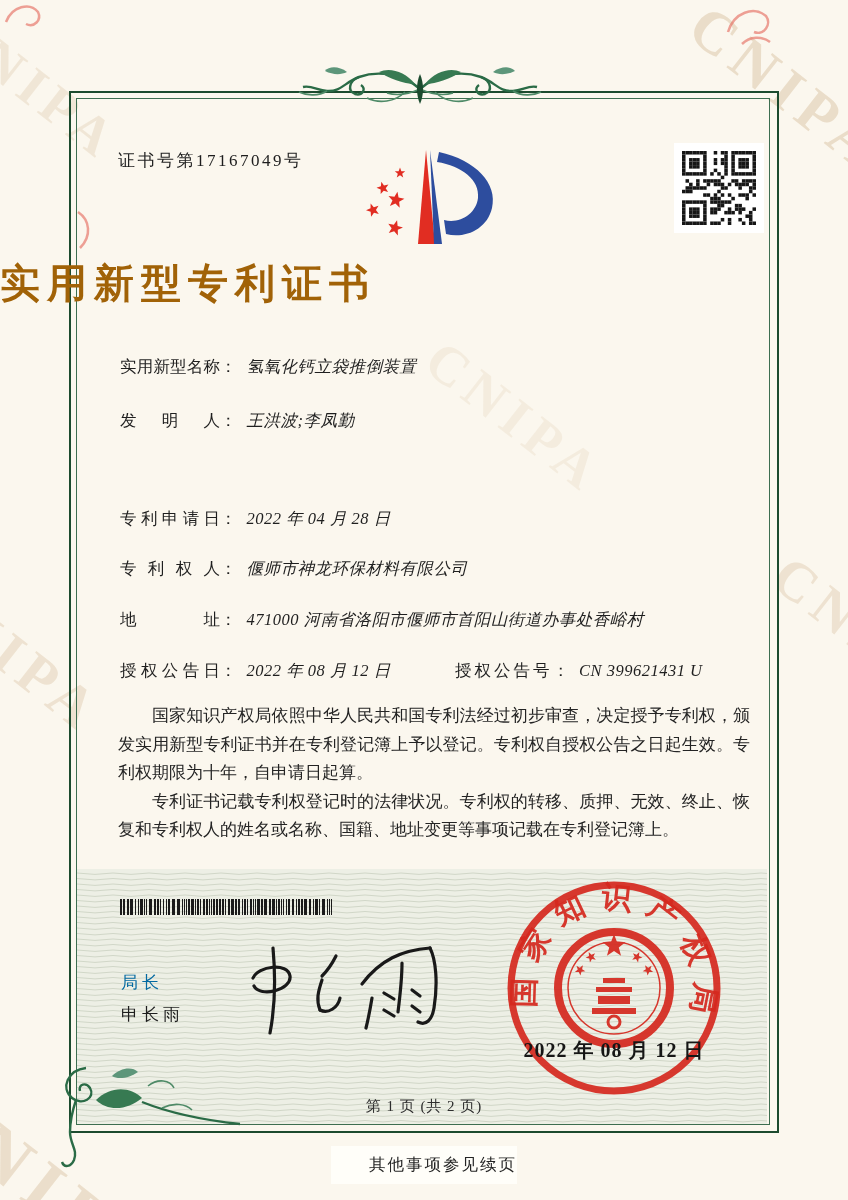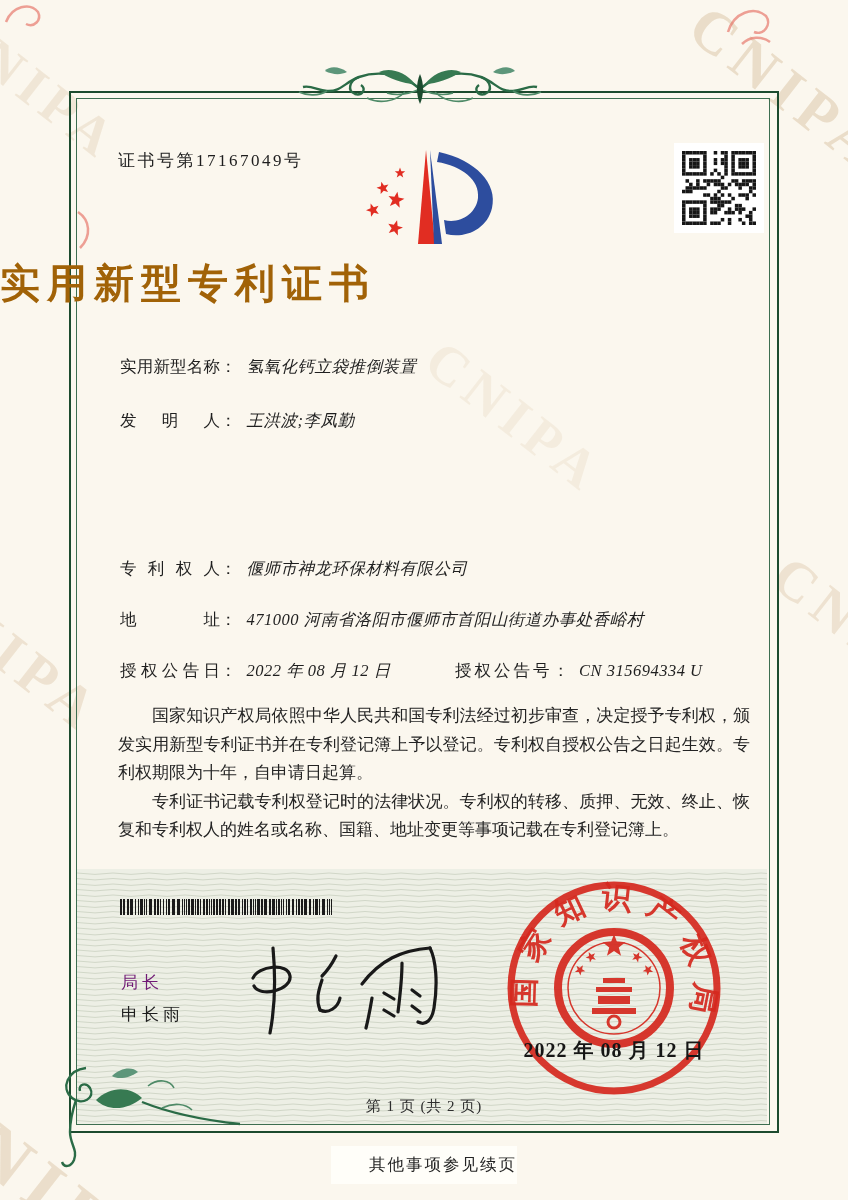--- a/index.html
+++ b/index.html
@@ -21,21 +21,21 @@
   .flabel{display:inline-block;width:100px;text-align:justify;text-align-last:justify;vertical-align:bottom;}
   .fcolon{display:inline-block;margin-right:10px;}
   .fvalue{letter-spacing:.5px;font-style:italic;}
   .pair2{position:absolute;left:335px;top:0;}
   .pair2 .glabel{letter-spacing:3px;}
   #paras{left:118px;top:694px;width:632px;z-index:3;margin-top:8px;}
   #paras p{margin:0;text-indent:2em;font-size:17px;line-height:28.5px;text-align:justify;color:#242424;}
   #barcode{left:120px;top:899px;z-index:3;}
   #barcode rect{fill:#1b1b1b;}
   #sig-role{left:121px;top:971px;font-family:"Liberation Sans","DejaVu Sans",sans-serif;
-            font-size:17px;letter-spacing:4px;color:#701a75;z-index:3;}
+            font-size:17px;letter-spacing:4px;color:#0369a1;z-index:3;}
   #sig-name{left:121px;top:1003px;font-family:Liberation Serif, serif;
             font-size:17px;letter-spacing:4px;color:#1e1e1e;z-index:3;}
   #signature{left:230px;top:938px;z-index:3;}
   #signature path{stroke:#191919;stroke-width:3.2;fill:none;stroke-linecap:round;}
   #qr-pad{left:674px;top:143px;width:90px;height:90px;background:#fff;z-index:3;}
   #qr{position:absolute;left:8px;top:8px;}
   #qr rect{fill:#161616;}
   #seal{left:498px;top:872px;z-index:4;}
   #seal .red{fill:#d5281e;}
   #seal .rs{stroke:#d5281e;fill:none;}
@@ -384,30 +384,33 @@
   </div>
 
   <div class="abs" id="title">实用新型专利证书</div>
 
   <div class="abs frow" style="top:356px;">
     <span class="flabel">实用新型名称</span><span class="fcolon">：</span><span class="fvalue">氢氧化钙立袋推倒装置</span>
   </div>
   <div class="abs frow" style="top:410px;">
     <span class="flabel">发明人</span><span class="fcolon">：</span><span class="fvalue">王洪波;李凤勤</span>
   </div>
+  <div class="abs frow" style="top:508px;">
+    <span class="flabel">专利申请日</span><span class="fcolon">：</span><span class="fvalue">2022 年 04 月 28 日</span>
+  </div>
   <div class="abs frow" style="top:558px;">
     <span class="flabel">专利权人</span><span class="fcolon">：</span><span class="fvalue">偃师市神龙环保材料有限公司</span>
   </div>
   <div class="abs frow" style="top:609px;">
     <span class="flabel">地址</span><span class="fcolon">：</span><span class="fvalue">471000 河南省洛阳市偃师市首阳山街道办事处香峪村</span>
   </div>
   <div class="abs frow" style="top:660px;">
     <span class="flabel">授权公告日</span><span class="fcolon">：</span><span class="fvalue">2022 年 08 月 12 日</span>
     <span class="pair2">
-      <span class="glabel">授权公告号</span><span class="fcolon">：</span><span class="fvalue">CN 315694334 U</span>
+      <span class="glabel">授权公告号</span><span class="fcolon">：</span><span class="fvalue">CN 399621431 U</span>
     </span>
   </div>
 
   <div class="abs" id="paras">
     <p>国家知识产权局依照中华人民共和国专利法经过初步审查，决定授予专利权，颁发实用新型专利证书并在专利登记簿上予以登记。专利权自授权公告之日起生效。专利权期限为十年，自申请日起算。</p>
     <p>专利证书记载专利权登记时的法律状况。专利权的转移、质押、无效、终止、恢复和专利权人的姓名或名称、国籍、地址变更等事项记载在专利登记簿上。</p>
   </div>
 
   <svg class="abs" id="barcode" width="216" height="16" viewBox="0 0 216 16">
       <rect x="0" y="0" width="2" height="16"></rect>

